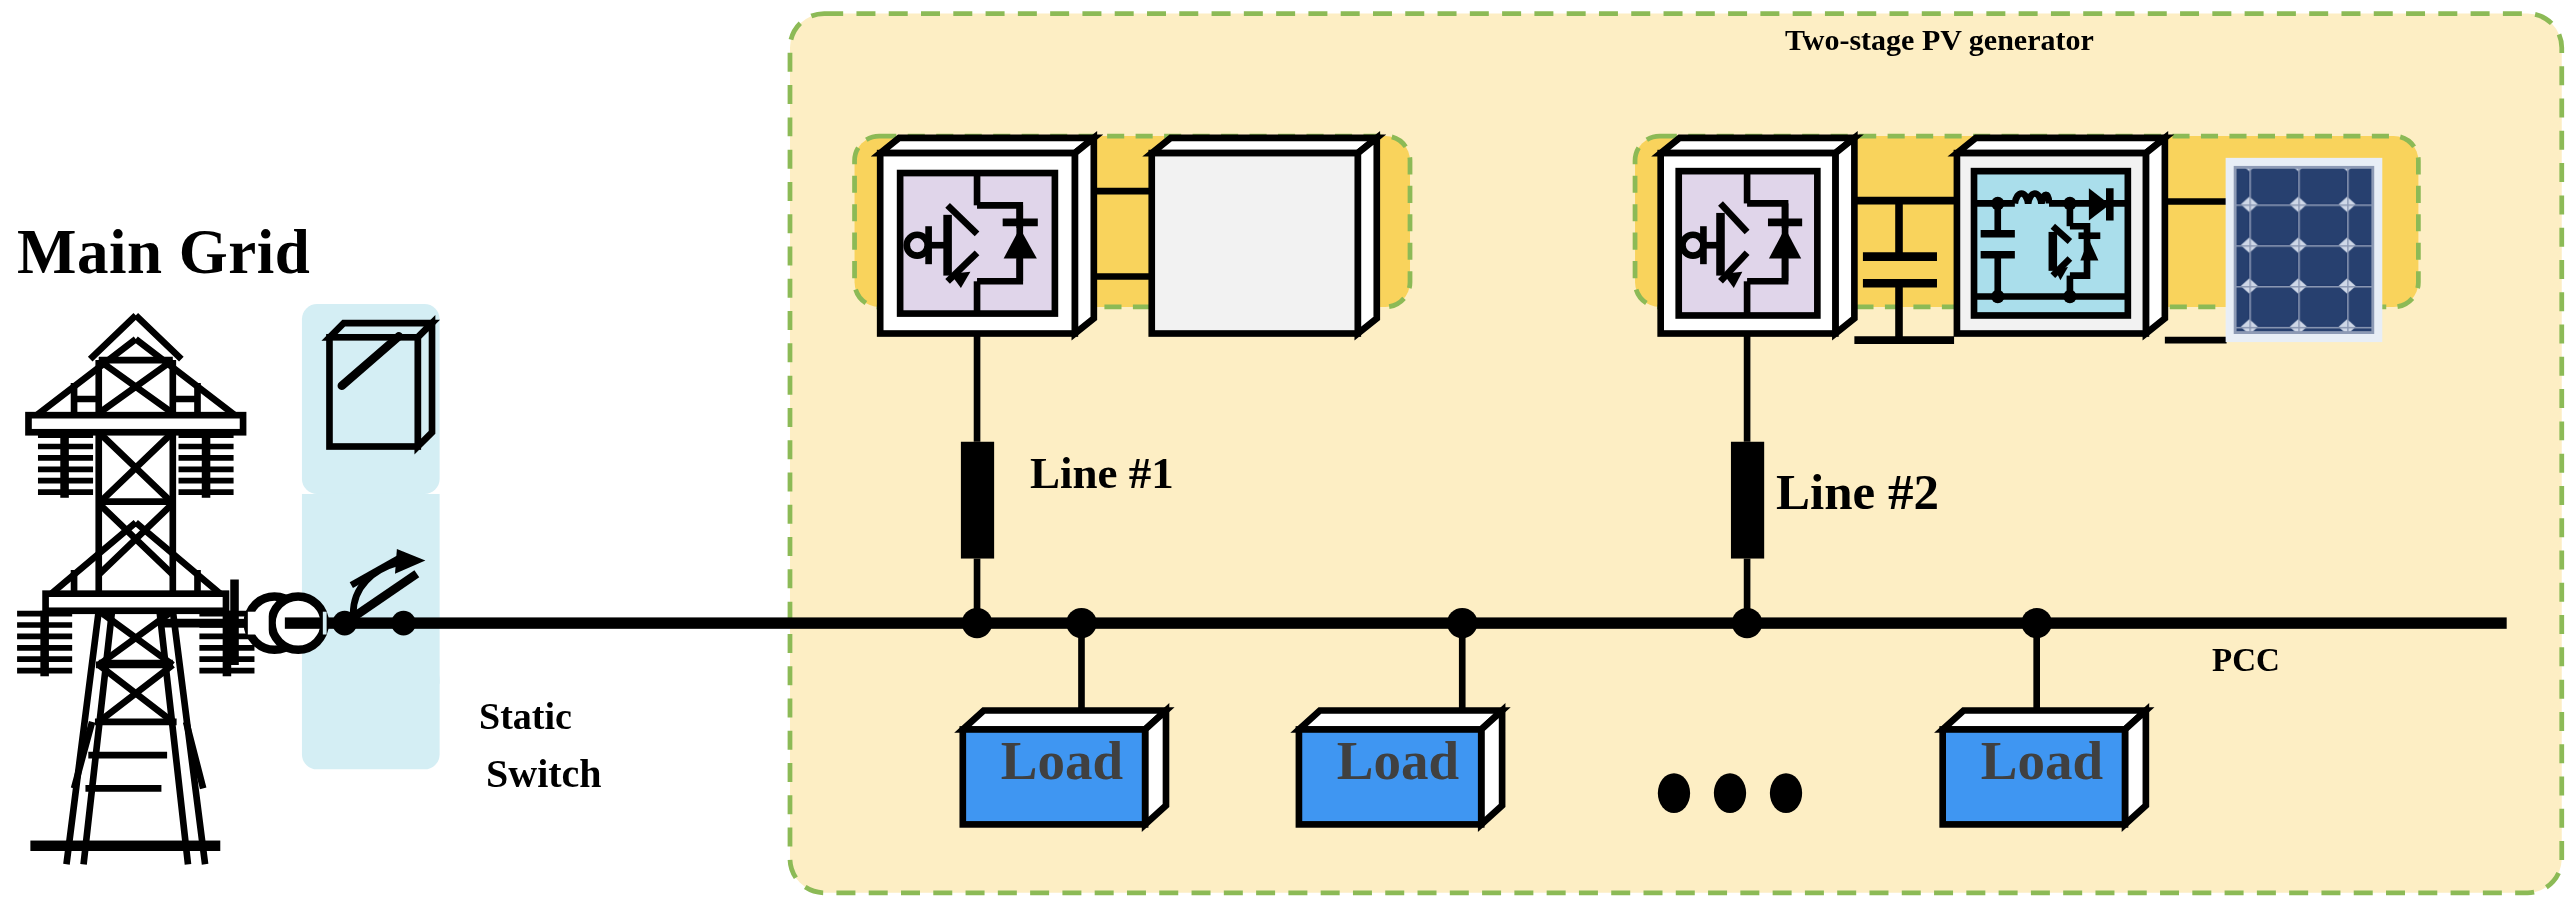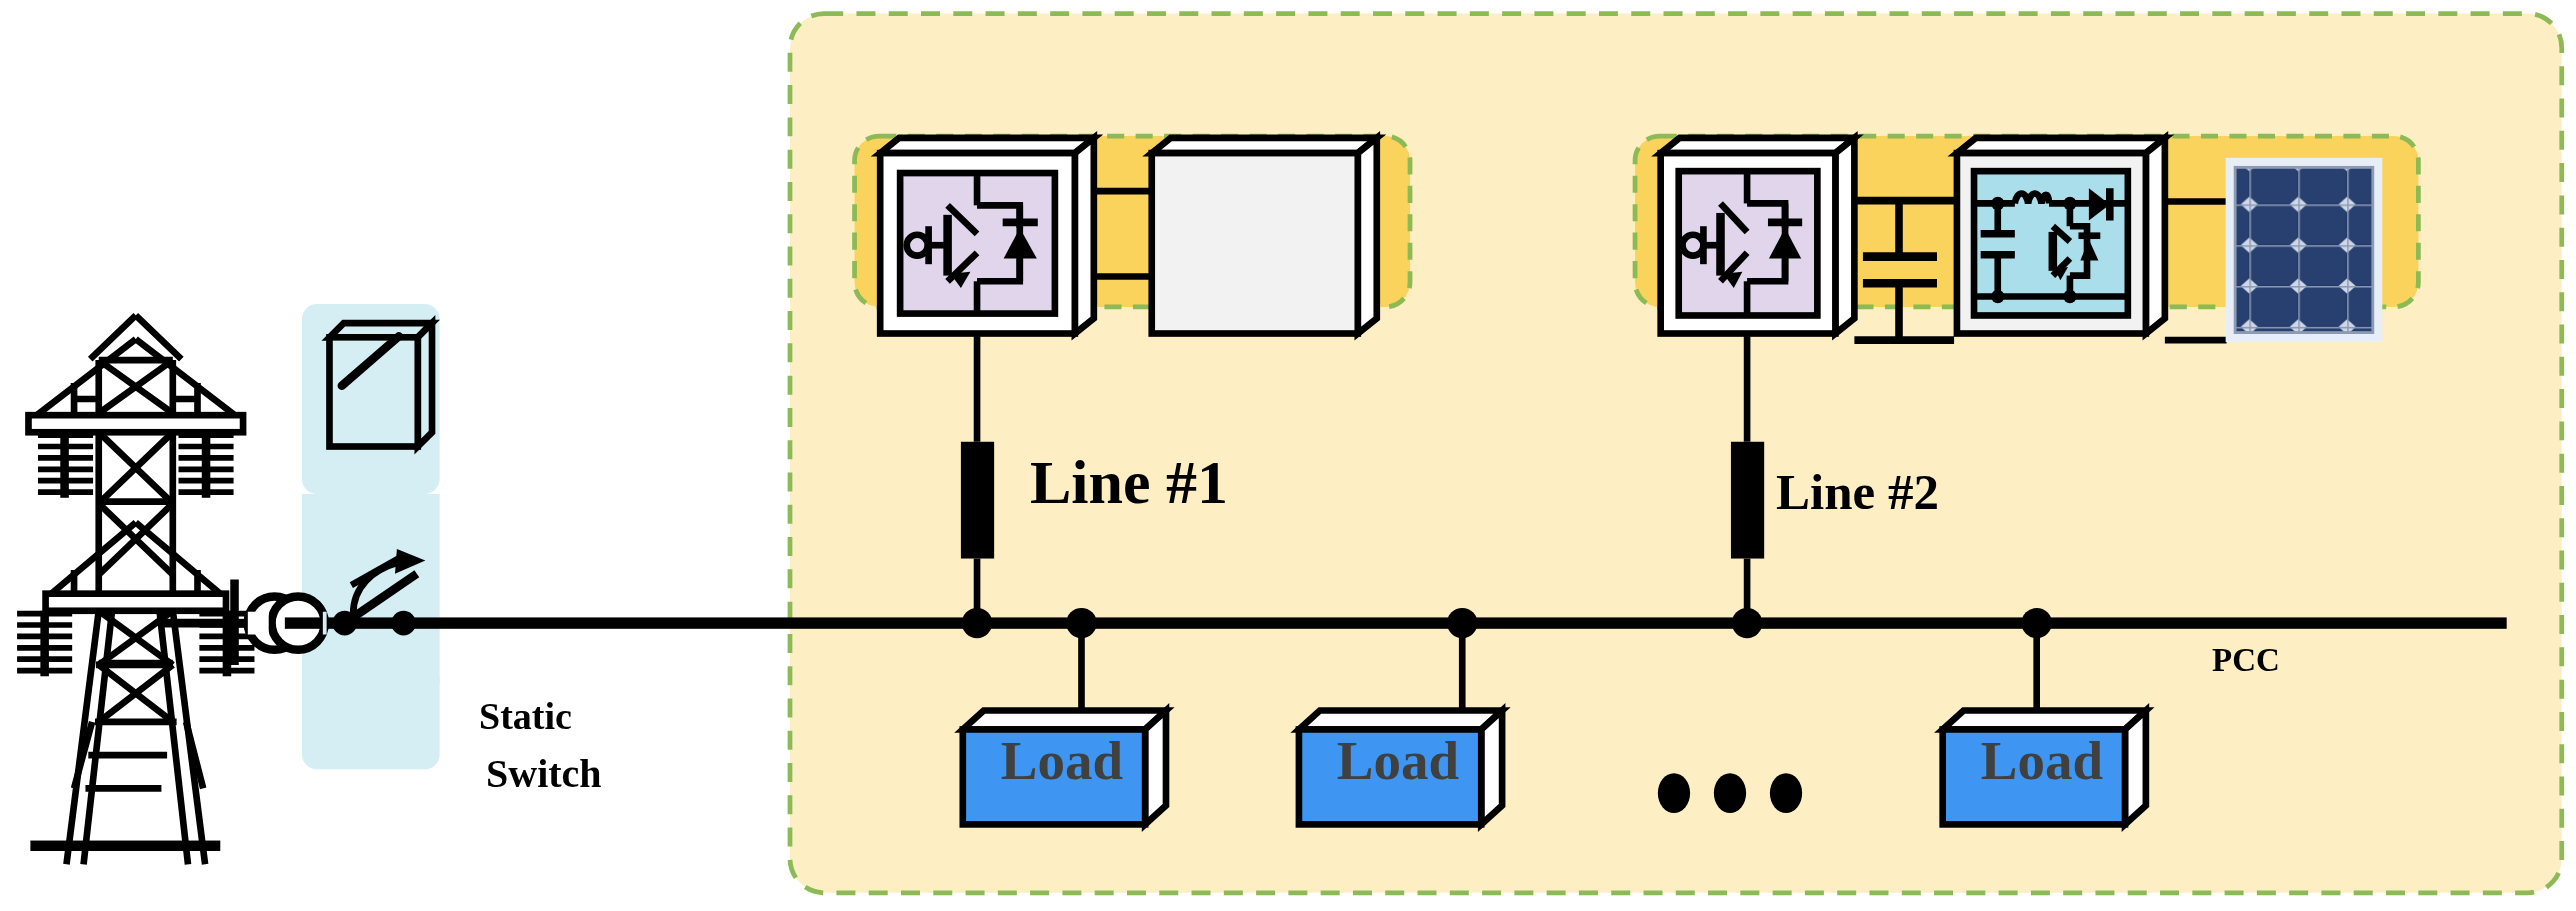--- a/index.html
+++ b/index.html
@@ -4,21 +4,21 @@
 <title>Microgrid Single-Line Diagram</title>
 <style>
   html,body{margin:0;padding:0;background:#ffffff;}
   body{font-family:"Liberation Serif", serif;}
   #stage{position:relative;width:2576px;height:912px;background:#ffffff;overflow:hidden;}
   #stage svg{position:absolute;left:0;top:0;}
   .lbl{position:absolute;color:#000;font-family:"Liberation Serif",serif;font-weight:bold;white-space:nowrap;}
   #main-grid-label{left:17px;top:216px;font-size:63px;letter-spacing:0.5px;}
   #static-switch-l1{left:479px;top:694px;font-size:38px;}
   #static-switch-l2{left:486px;top:750px;font-size:40px;}
-  #line1-label{left:1030px;top:447px;font-size:62px;}
+  #line1-label{left:1030px;top:447px;font-size:45px;}
   #line2-label{left:1776px;top:463px;font-size:51px;}
   #pcc-label{left:2212px;top:642px;font-size:33px;}
   #title-gfm{left:818px;top:23px;font-size:30px;}
   #title-pv{left:1785px;top:23px;font-size:30px;}
   .boxlabel{position:absolute;color:#000;font-family:"Liberation Serif",serif;font-weight:bold;
             text-align:center;line-height:1.06;}
   #gfm-text{left:1166px;top:167px;width:186px;font-size:37px;}
   .loadtxt{position:absolute;color:#404040;font-family:"Liberation Serif",serif;font-weight:bold;
            font-size:55px;text-align:center;}
   #load-t-0{left:979px;top:729px;width:166px;}
@@ -346,24 +346,26 @@
   </g>
 
   <g fill="#000">
     <ellipse cx="1763" cy="835" rx="17" ry="21"></ellipse>
     <ellipse cx="1822" cy="835" rx="17" ry="21"></ellipse>
     <ellipse cx="1881" cy="835" rx="17" ry="21"></ellipse>
   </g>
 
 </svg>
 
+<div class="lbl" id="main-grid-label">Main Grid</div>
 
 <div class="lbl" id="static-switch-l1">Static</div>
 <div class="lbl" id="static-switch-l2">Switch</div>
 
+<div class="lbl" id="title-pv">Two-stage PV generator</div>
 
 
 <div class="lbl" id="line1-label">Line #1</div>
 <div class="lbl" id="line2-label">Line #2</div>
 
 <div class="loadtxt" id="load-t-0">Load</div>
 <div class="loadtxt" id="load-t-1">Load</div>
 <div class="loadtxt" id="load-t-2">Load</div>
 
 <div class="lbl" id="pcc-label">PCC</div>

